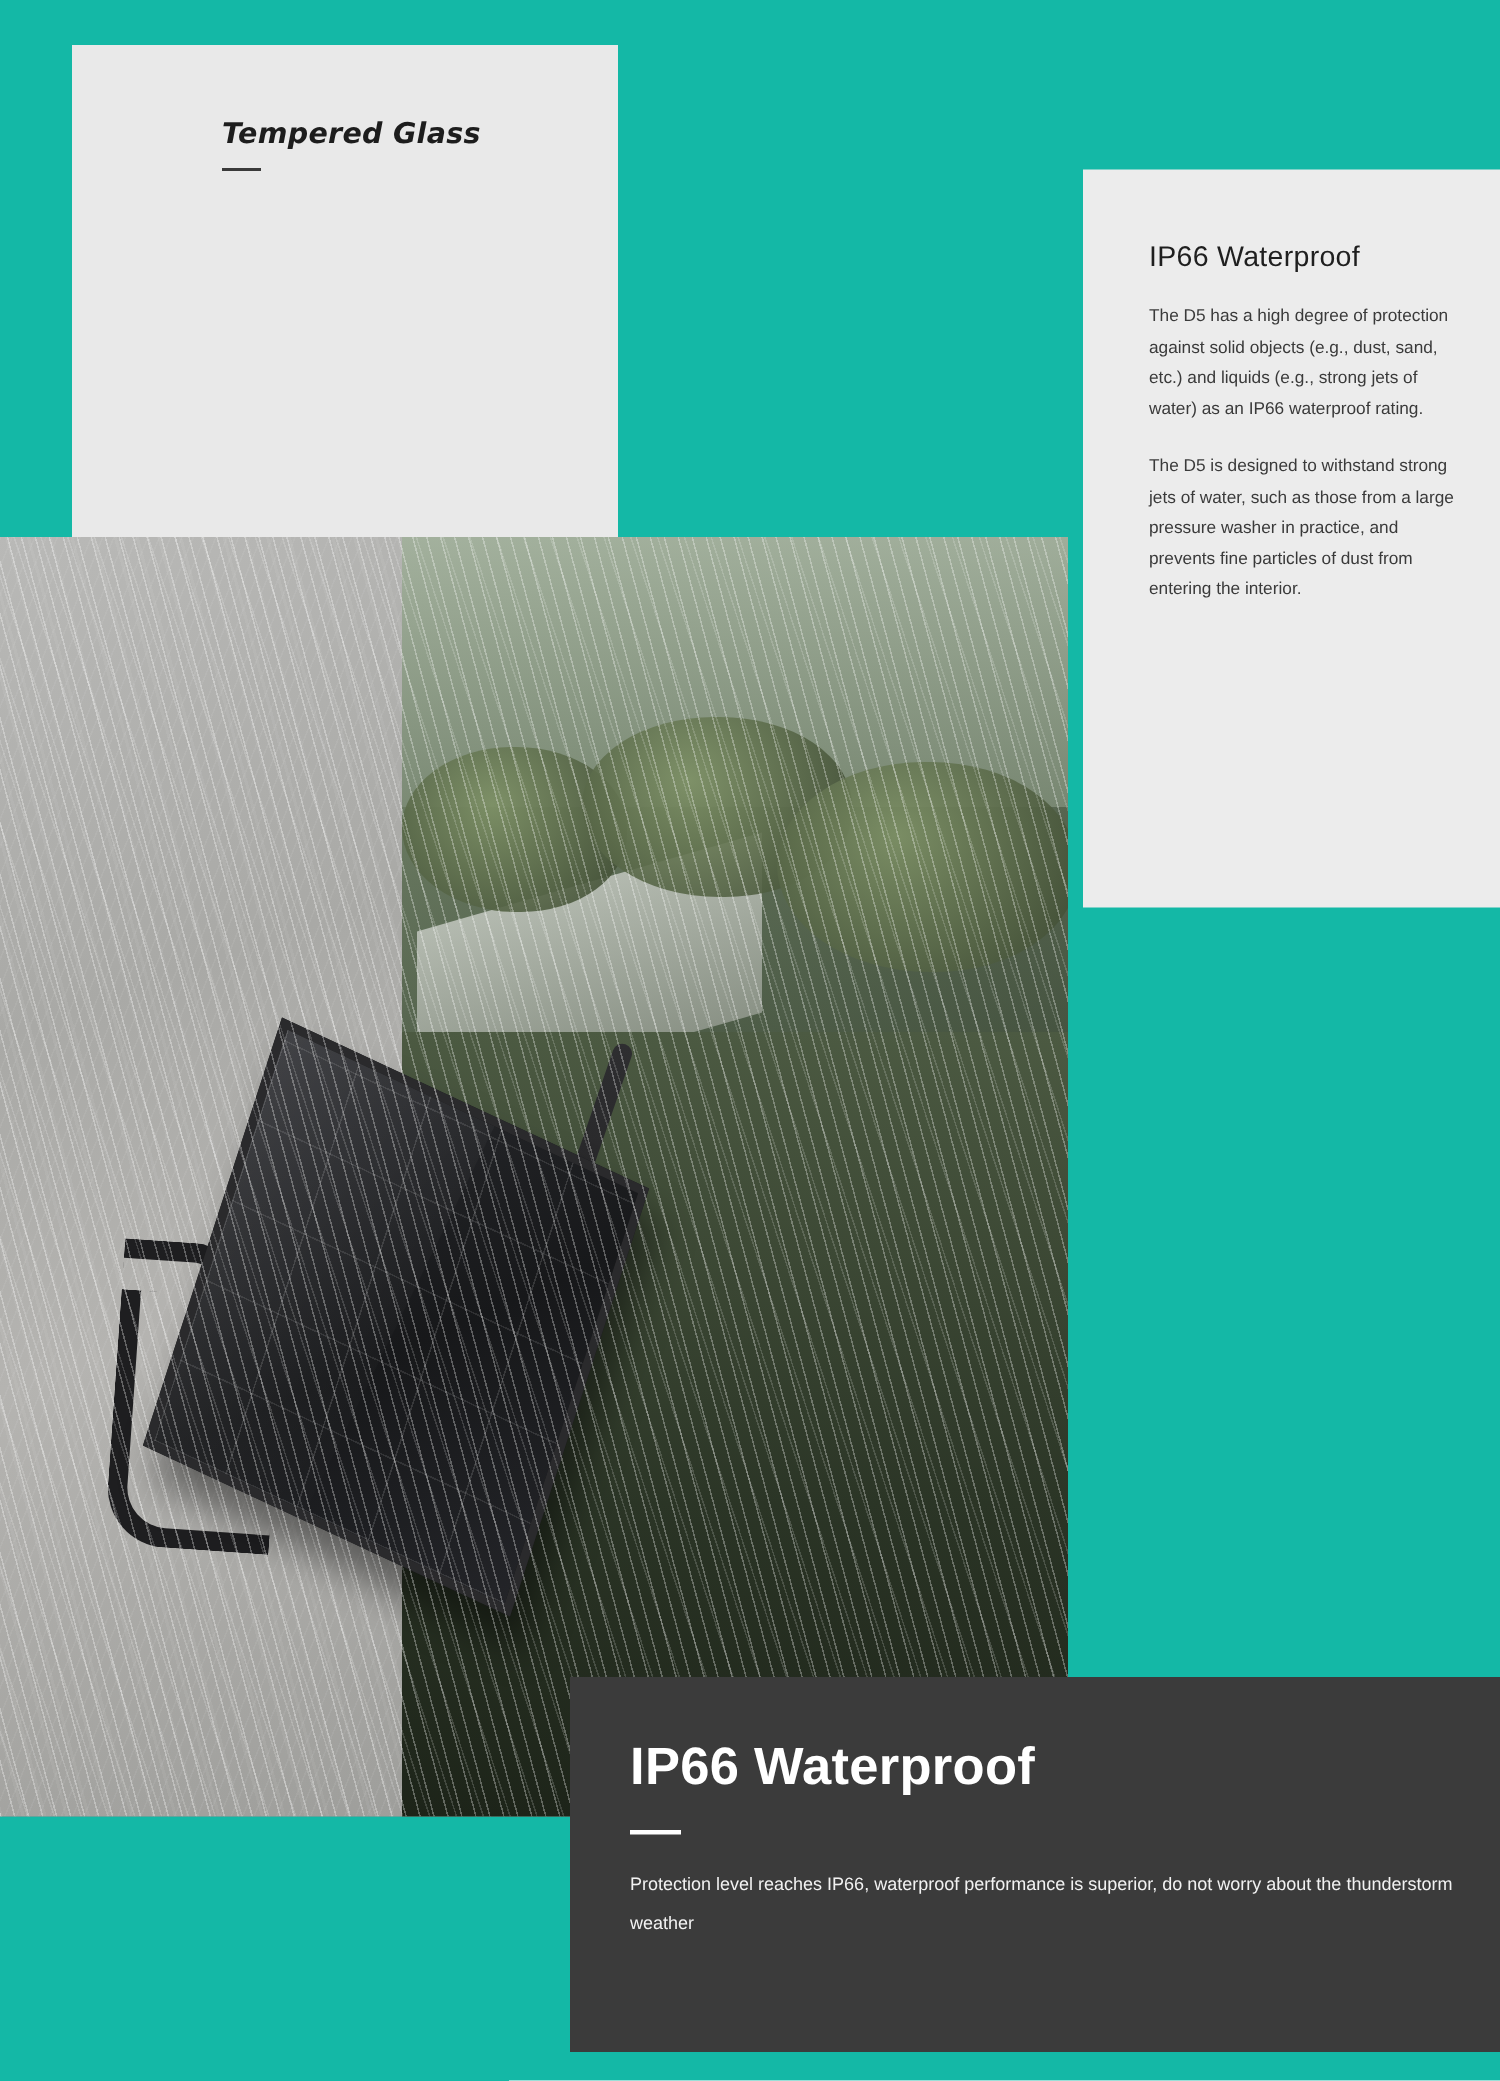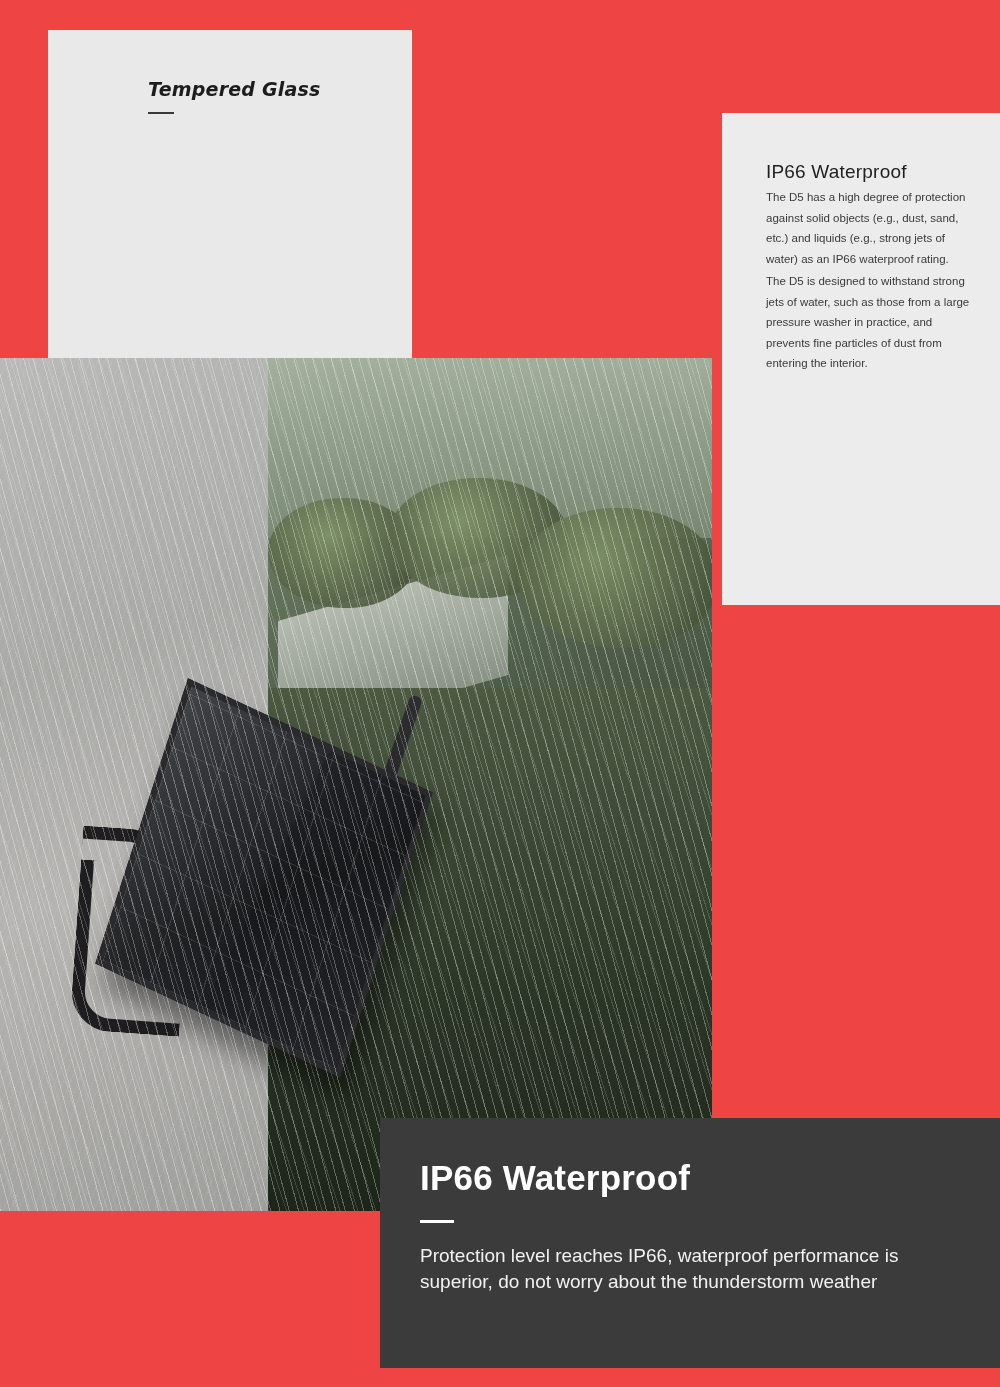--- a/index.html
+++ b/index.html
@@ -5,21 +5,21 @@
   * { box-sizing: border-box; margin: 0; padding: 0; }
   html, body {
     width: 1000px; height: 1387px;
     background: #ffffff;
     font-family: "Liberation Sans", sans-serif;
     overflow: hidden;
   }
   .page {
     position: relative;
     width: 1000px; height: 1387px;
-    background: #ef4444;
+    background: #14b8a6;
   }
 
   
   .card-tempered {
     position: absolute;
     left: 48px; top: 30px;
     width: 364px; height: 328px;
     background: #e9e9e9;
     padding: 48px 36px 0 100px;
   }
@@ -56,23 +56,23 @@
   .card-ip66 .title {
     font-size: 19px;
     color: #1f1f1f;
     font-weight: normal;
     letter-spacing: 0.2px;
   }
   .card-ip66 .body {
     font-size: 11.5px;
     line-height: 20.5px;
     color: #3a3a3a;
-    margin-top: 4px;
-  }
-  .card-ip66 .body.second { margin-top: 2px; }
+    margin-top: 18px;
+  }
+  .card-ip66 .body.second { margin-top: 18px; }
 
   
   .photo {
     position: absolute;
     left: 0; top: 358px;
     width: 712px; height: 853px;
     overflow: hidden;
     background: #8e8e8e;
   }
   .photo .concrete {
@@ -211,21 +211,21 @@
     font-size: 35px;
     font-weight: bold;
     letter-spacing: 0.2px;
   }
   .banner .rule-light {
     width: 34px; height: 3px;
     background: #ffffff;
     margin: 22px 0 20px 0;
   }
   .banner .sub {
-    font-size: 19px;
+    font-size: 12px;
     line-height: 26px;
     color: #f2f2f2;
     max-width: 585px;
   }
 </style>
 </head>
 <body>
 
 <div class="page">
 

